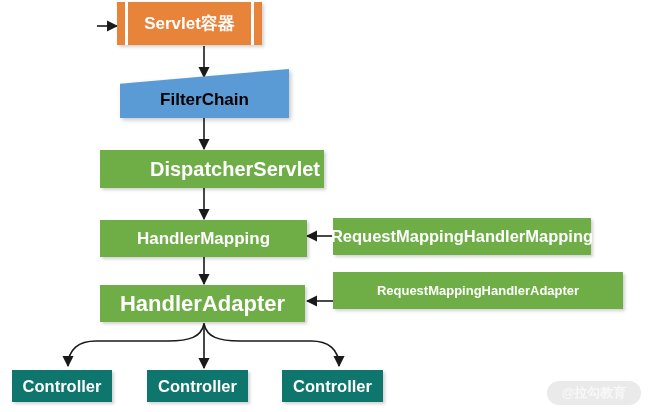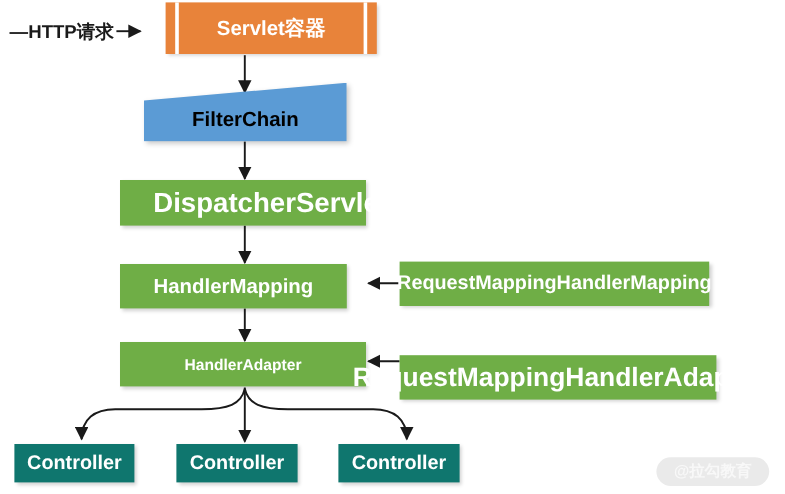--- a/index.html
+++ b/index.html
@@ -13,38 +13,38 @@
   .node{
     position:absolute;
     display:flex;align-items:center;justify-content:center;
     color:#ffffff;font-weight:bold;
     box-sizing:border-box;
     box-shadow:2px 2px 3px rgba(0,0,0,0.18);
   }
   .orange{background:#E8833A;}
   .green{background:#6FAE46;}
   .lightblue{background:#0f766e;}
-  .servlet{left:117px;top:2px;width:176px;height:43px;font-size:17px;margin-left:21px;}
+  .servlet{left:117px;top:2px;width:145px;height:43px;font-size:17px;}
   .stripe{position:absolute;top:0;bottom:0;width:3px;background:#ffffff;}
   .stripe-left{left:8px;}
   .stripe-right{right:8px;}
   .filterchain-wrap{position:absolute;left:120px;top:69px;width:169px;height:49px;
     filter:drop-shadow(2px 2px 2px rgba(0,0,0,0.22));}
   .filterchain{
     width:100%;height:100%;background:#5B9BD5;
     clip-path:polygon(0 30%,100% 0,100% 100%,0 100%);
     display:flex;align-items:center;justify-content:center;
     color:#000000;font-weight:bold;font-size:17px;
     padding-top:13px;box-sizing:border-box;
   }
-  .dispatcher{left:100px;top:150px;width:205px;height:38px;font-size:23px;padding-left:46px;}
-  .hmapping{left:100px;top:220px;width:189px;height:37px;font-size:17px;}
-  .hadapter{left:100px;top:285px;width:205px;height:37px;font-size:13px;}
+  .dispatcher{left:100px;top:150px;width:224px;height:38px;font-size:20px;padding-left:46px;}
+  .hmapping{left:100px;top:220px;width:207px;height:37px;font-size:17px;}
+  .hadapter{left:100px;top:285px;width:205px;height:37px;font-size:22px;}
   .rmhm{left:333px;top:218px;width:258px;height:37px;font-size:16.5px;}
-  .rmha{left:333px;top:296px;width:264px;height:37px;font-size:22px;}
+  .rmha{left:333px;top:272px;width:290px;height:37px;font-size:13px;}
   .controller{top:370px;width:101px;height:32px;font-size:16.5px;}
   .ctrl1{left:12px;width:100px;}
   .ctrl2{left:147px;}
   .ctrl3{left:282px;}
   .http-label{
     position:absolute;left:8px;top:17px;
     color:#1a1a1a;font-weight:bold;font-size:15.5px;
     white-space:nowrap;
   }
   .watermark{
@@ -73,21 +73,20 @@
       <path d="M204,188 L204,219" marker-end="url(#ah)"></path>
       <path d="M204,257 L204,284" marker-end="url(#ah)"></path>
       <path d="M333,236 L307,236" marker-end="url(#ah)"></path>
       <path d="M333,301 L307,301" marker-end="url(#ah)"></path>
       <path d="M204,323 L204,368" marker-end="url(#ah)"></path>
       <path d="M204,324 C201,337 190,341 168,341 L96,341 C79,341 68,349 68,366" marker-end="url(#ah)"></path>
       <path d="M204,324 C207,337 218,341 240,341 L311,341 C328,341 339,349 339,366" marker-end="url(#ah)"></path>
     </g>
   </svg>
 
-  <div class="http-label">—HTTP请求</div>
 
   <div class="node orange servlet">
     <div class="stripe stripe-left"></div>
     <div class="stripe stripe-right"></div>
     <span>Servlet容器</span>
   </div>
 
   <div class="filterchain-wrap">
     <div class="filterchain">
       <span>FilterChain</span>

